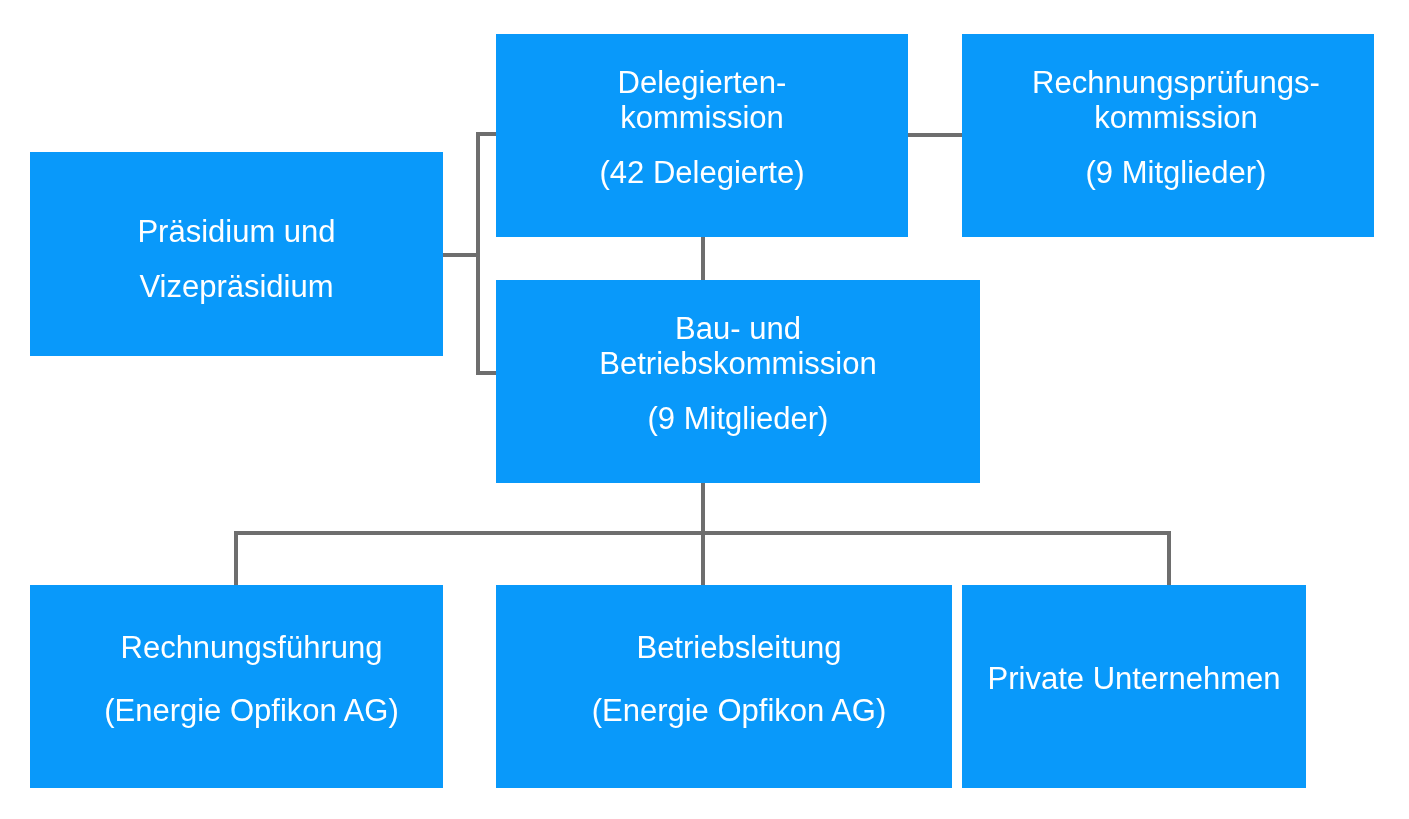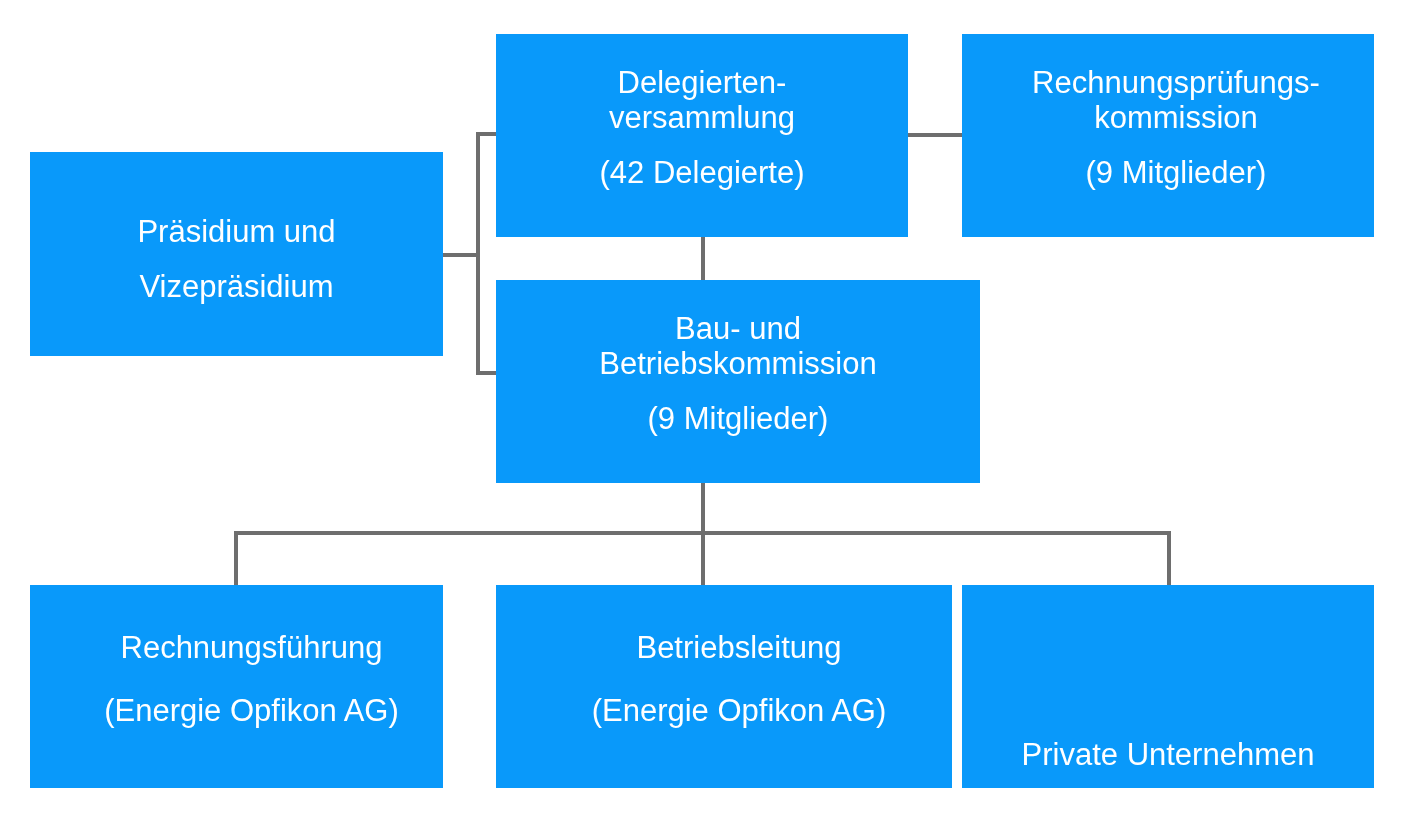--- a/index.html
+++ b/index.html
@@ -60,21 +60,21 @@
   <div class="conn" style="left:476px; top:371px; width:21px; height:4px;"></div>
   <div class="conn" style="left:443px; top:253px; width:37px; height:4px;"></div>
   <div class="conn" style="left:701px; top:237px; width:4px; height:43px;"></div>
   <div class="conn" style="left:701px; top:483px; width:4px; height:102px;"></div>
   <div class="conn" style="left:234px; top:531px; width:937px; height:4px;"></div>
   <div class="conn" style="left:234px; top:531px; width:4px; height:54px;"></div>
   <div class="conn" style="left:1167px; top:531px; width:4px; height:54px;"></div>
 
   <div class="node" style="left:496px; top:34px; width:412px; height:203px;">
     <div class="para">Delegierten-
-versammlung</div>
+kommission</div>
     <div class="para">(42 Delegierte)</div>
   </div>
 
   <div class="node" style="left:962px; top:34px; width:412px; height:203px;padding-left:16px;">
     <div class="para">Rechnungsprüfungs-
 kommission</div>
     <div class="para">(9 Mitglieder)</div>
   </div>
 
   <div class="node text-low" style="left:30px; top:152px; width:413px; height:204px;">
@@ -91,17 +91,17 @@
   <div class="node gap-lg" style="left:30px; top:585px; width:413px; height:203px;">
     <div class="para">Rechnungsführung</div>
     <div class="para">(Energie Opfikon AG)</div>
   </div>
 
   <div class="node gap-lg" style="left:496px; top:585px; width:456px; height:203px;">
     <div class="para">Betriebsleitung</div>
     <div class="para">(Energie Opfikon AG)</div>
   </div>
 
-  <div class="node" style="left:962px; top:585px; width:412px; height:203px;justify-content:flex-end;">
+  <div class="node" style="left:962px; top:585px; width:344px; height:203px;">
     <div class="para">Private Unternehmen</div>
   </div>
 
 </div>
 
 </body></html>

